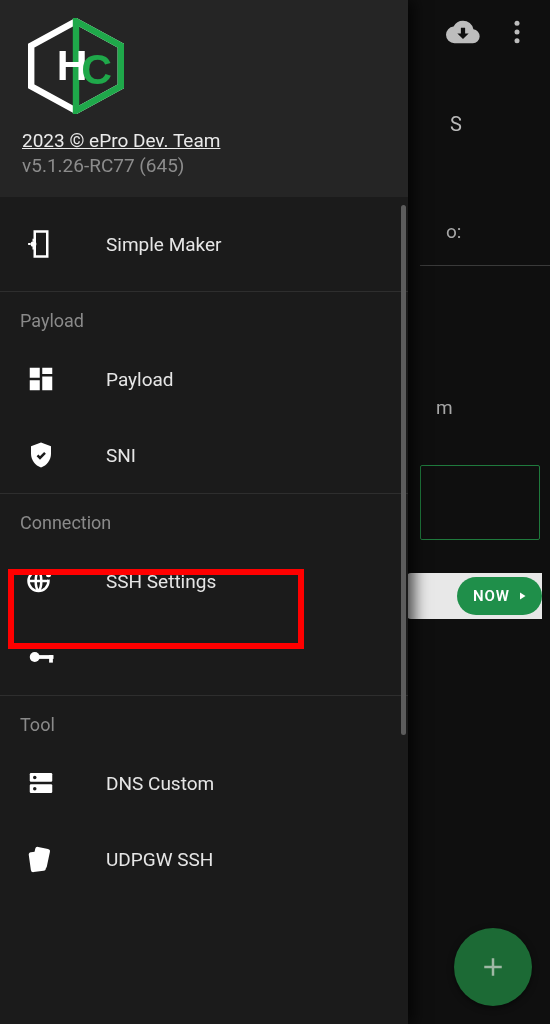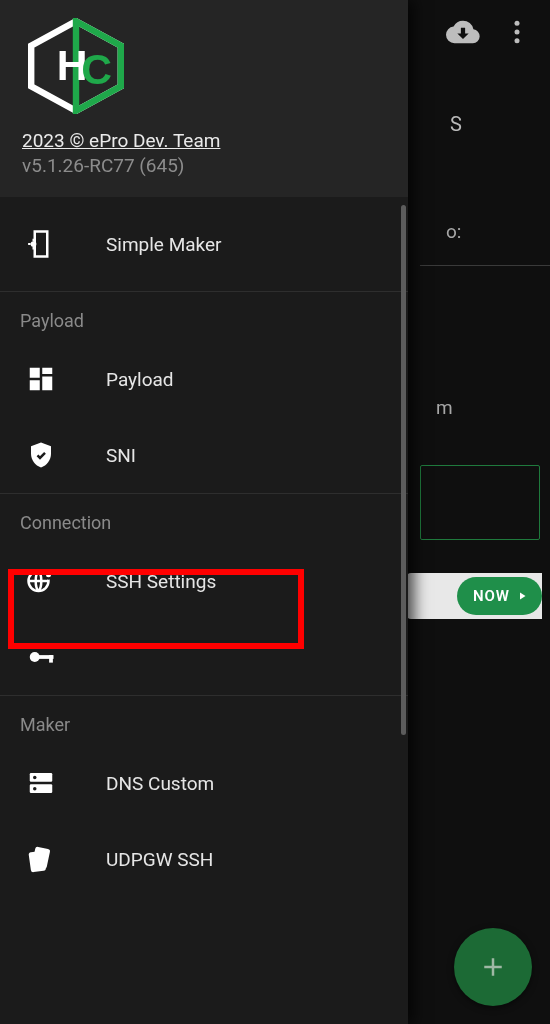--- a/index.html
+++ b/index.html
@@ -188,21 +188,21 @@
         <span class="iconwrap">
           <svg class="icon" viewBox="0 0 24 24" fill="#ffffff">
               <circle cx="7" cy="12" r="4"></circle>
               <rect x="10" y="10.5" width="12" height="3"></rect>
               <rect x="18.5" y="10.5" width="3" height="6"></rect>
             </svg>
         </span>
       </div>
 
       <div class="divider"></div>
-      <div class="section">Maker</div>
+      <div class="section">Tool</div>
 
       <div class="item">
         <span class="iconwrap">
           <svg class="icon" viewBox="0 0 24 24" fill="#ffffff">
               <rect x="3" y="4" width="18" height="7" rx="1"></rect>
               <rect x="3" y="13" width="18" height="7" rx="1"></rect>
               <circle cx="7" cy="7.5" r="1.4" fill="#1b1b1b"></circle>
               <circle cx="7" cy="16.5" r="1.4" fill="#1b1b1b"></circle>
             </svg>
         </span>

